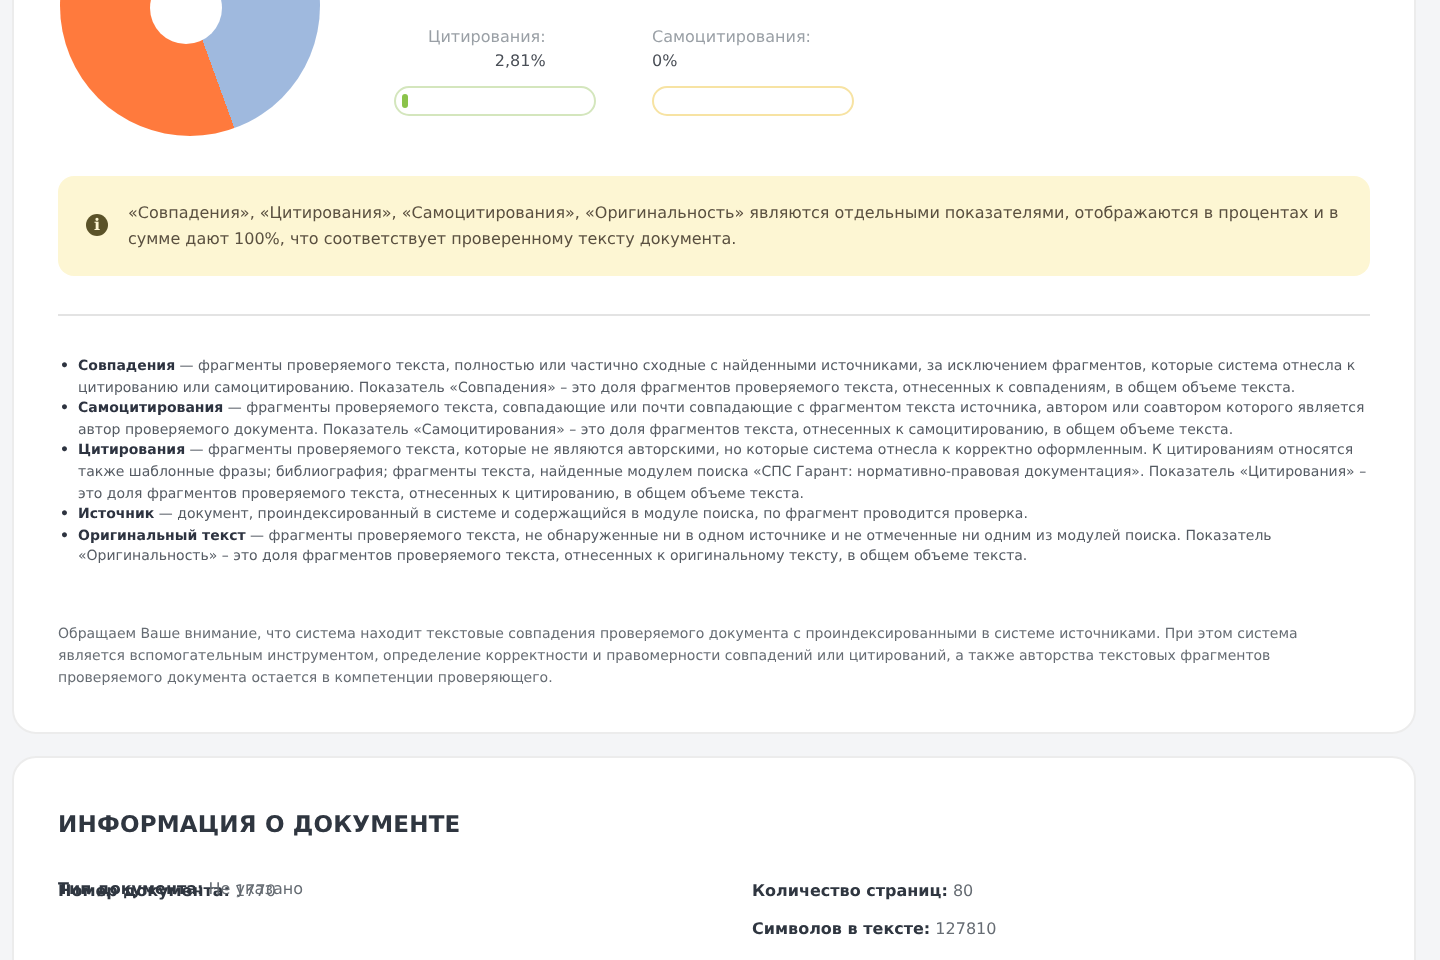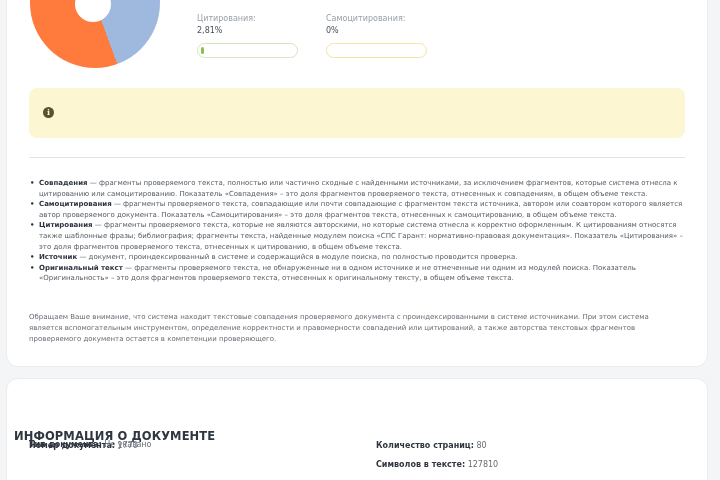--- a/index.html
+++ b/index.html
@@ -23,58 +23,59 @@
 
   .divider { position: absolute; left: 29px; top: 157px; width: 656px; height: 1px; background: #e3e3e3; }
 
   .defs { position: absolute; left: 29px; top: 178px; width: 660px; list-style: none; font-size: 7px; line-height: 10.6px; color: #555b63; }
   .defs li { position: relative; padding-left: 10px; }
   .defs li::before { content: "•"; position: absolute; left: 1px; top: 0; color: #2d3340; font-weight: bold; }
   .defs b { color: #2d3340; }
 
   .note { position: absolute; left: 29px; top: 312px; width: 650px; font-size: 7px; line-height: 11px; color: #666c73; }
 
-  .info-title { position: absolute; left: 14px; top: 405px; font-size: 11.5px; font-weight: bold; color: #2f3640; letter-spacing: 0.1px; margin-top: 24px; }
+  .info-title { position: absolute; left: 29px; top: 405px; font-size: 11.5px; font-weight: bold; color: #2f3640; letter-spacing: 0.1px; }
   .kv { position: absolute; font-size: 8px; color: #2f3640; }
   .kv b { font-weight: bold; }
   .kv span.v { color: #666c73; }
 </style>
 </head>
 <body>
 
 <div class="card" id="card-top"></div>
 
 <div class="donut" style="background: conic-gradient(#9fb9de 0deg 160deg, #ff7a3d 160deg 360deg);"></div>
 <div class="donut-hole"></div>
 
-<div class="metric" style="left:197px; top:14px;">
+<div class="metric" style="left:214px; top:14px;text-align:right;">
   <div class="lbl">Цитирования:</div>
   <div class="val">2,81%</div>
 </div>
 <div class="bar" style="left:197px; top:43px; border-color:#d4e6bd;">
   <div class="bar-fill" style="width:3px; background:#8bc34a;"></div>
 </div>
 
 <div class="metric" style="left:326px; top:14px;">
   <div class="lbl">Самоцитирования:</div>
   <div class="val">0%</div>
 </div>
 <div class="bar" style="left:326px; top:43px; border-color:#f7e3a3;"></div>
 
 <div class="notice">
   <div class="notice-icon">i</div>
+  <div class="notice-text">«Совпадения», «Цитирования», «Самоцитирования», «Оригинальность» являются отдельными показателями, отображаются в процентах и в сумме дают 100%, что соответствует проверенному тексту документа.</div>
 </div>
 
 <div class="divider"></div>
 
 <ul class="defs">
   <li><b>Совпадения</b><span> — фрагменты проверяемого текста, полностью или частично сходные с найденными источниками, за исключением фрагментов, которые система отнесла к цитированию или самоцитированию. Показатель «Совпадения» – это доля фрагментов проверяемого текста, отнесенных к совпадениям, в общем объеме текста.</span></li>
   <li><b>Самоцитирования</b><span> — фрагменты проверяемого текста, совпадающие или почти совпадающие с фрагментом текста источника, автором или соавтором которого является автор проверяемого документа. Показатель «Самоцитирования» – это доля фрагментов текста, отнесенных к самоцитированию, в общем объеме текста.</span></li>
   <li><b>Цитирования</b><span> — фрагменты проверяемого текста, которые не являются авторскими, но которые система отнесла к корректно оформленным. К цитированиям относятся также шаблонные фразы; библиография; фрагменты текста, найденные модулем поиска «СПС Гарант: нормативно-правовая документация». Показатель «Цитирования» – это доля фрагментов проверяемого текста, отнесенных к цитированию, в общем объеме текста.</span></li>
-  <li><b>Источник</b><span> — документ, проиндексированный в системе и содержащийся в модуле поиска, по полностью проводится проверка.</span></li>
+  <li><b>Источник</b><span> — документ, проиндексированный в системе и содержащийся в модуле поиска, по фрагмент проводится проверка.</span></li>
   <li><b>Оригинальный текст</b><span> — фрагменты проверяемого текста, не обнаруженные ни в одном источнике и не отмеченные ни одним из модулей поиска. Показатель «Оригинальность» – это доля фрагментов проверяемого текста, отнесенных к оригинальному тексту, в общем объеме текста.</span></li>
 </ul>
 
 <div class="note">Обращаем Ваше внимание, что система находит текстовые совпадения проверяемого документа с проиндексированными в системе источниками. При этом система является вспомогательным инструментом, определение корректности и правомерности совпадений или цитирований, а также авторства текстовых фрагментов проверяемого документа остается в компетенции проверяющего.</div>
 
 <div class="card" id="card-info"></div>
 <div class="info-title">ИНФОРМАЦИЯ О ДОКУМЕНТЕ</div>
 
 <div class="kv" style="left:29px; top:441px;">
   <b>Номер документа:</b> <span class="v">1770</span>

